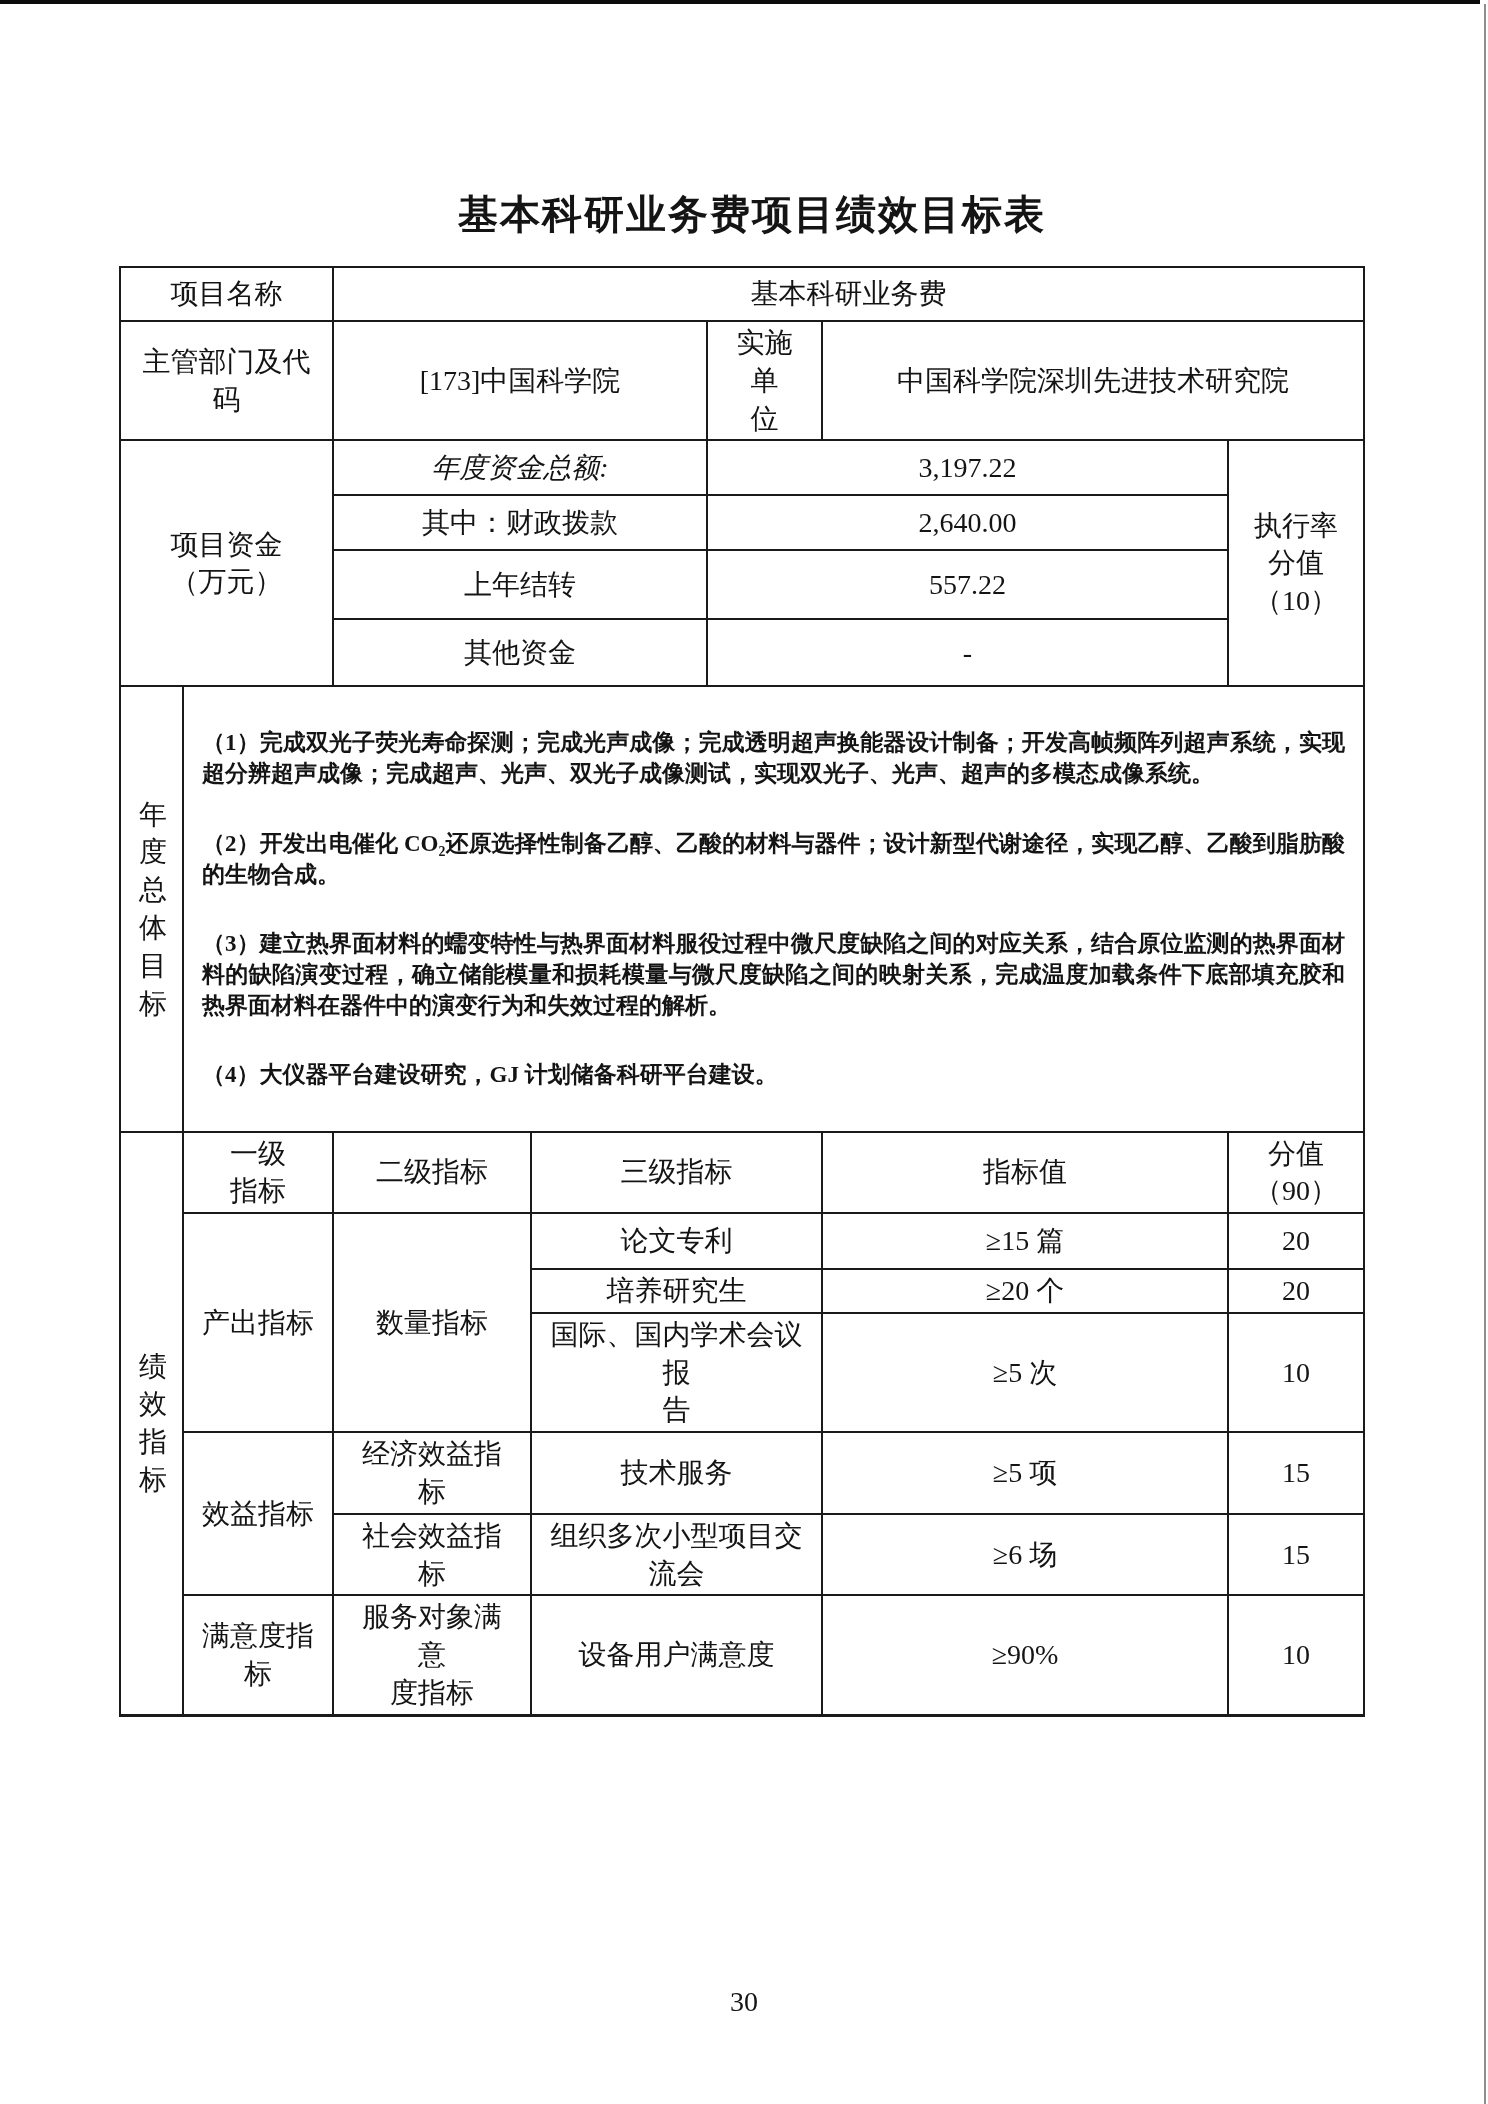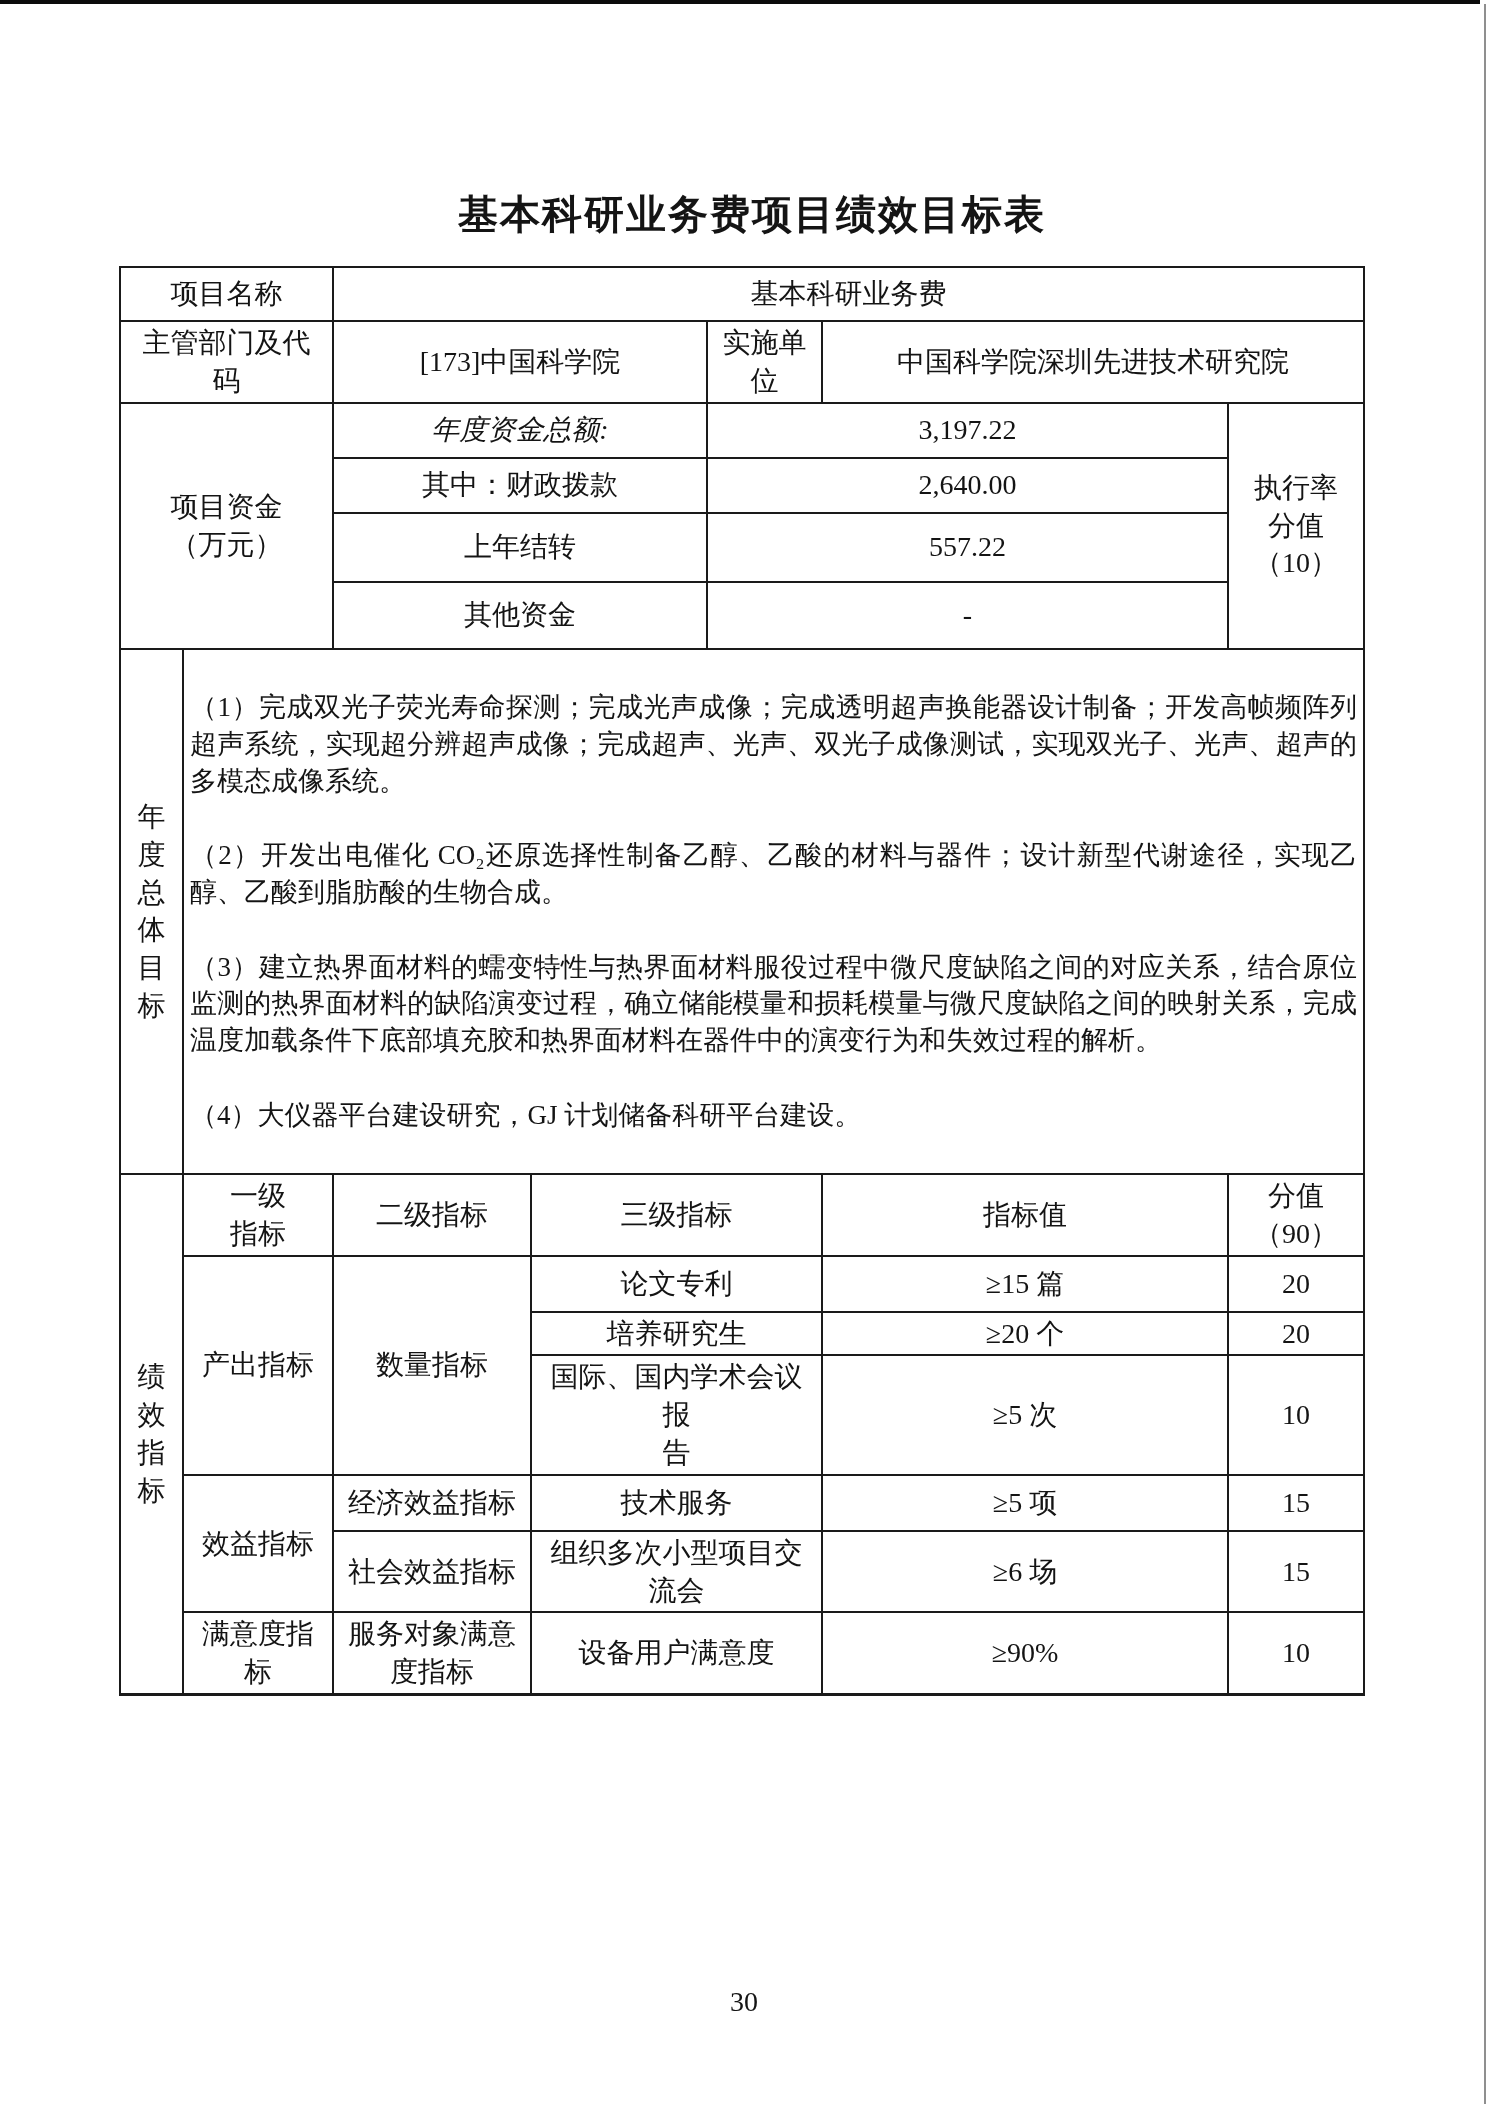--- a/index.html
+++ b/index.html
@@ -38,38 +38,39 @@
     margin:28px 0 0 119px;
     border:2px solid #1a1a1a;
     border-bottom-width:3px;
   }
   table.main td{
     border:2px solid #1a1a1a;
     font-size:28px;
     line-height:1.35;
     text-align:center;
     vertical-align:middle;
-    padding:2px 6px;
+    padding:2px 18px;
     white-space:pre-line;
     overflow:hidden;
   }
   td.vlabel{line-height:1.45;padding:2px 0;}
   td.lbl-left{text-align:left;padding-left:26px;font-style:italic;}
   td.lbl-right{text-align:right;padding-right:18px;}
   td.num{text-align:right;padding-right:16px;font-variant-numeric:tabular-nums;}
   td.t3{text-align:left;padding-left:10px;padding-right:4px;}
   td.goal{
     text-align:left;vertical-align:middle;
     padding:8px 16px 8px 14px;
   }
   td.goal p{
     margin:0;
-    font-size:27px;
+    font-size:23px;
     line-height:1.36;
     text-align:justify;
+    font-weight:bold;
   }
   .page-number{
     position:absolute;
     left:0;right:0;top:1946px;
     text-align:center;
     font-size:28px;
     margin-top:40px;
   }
 </style>
 </head>

